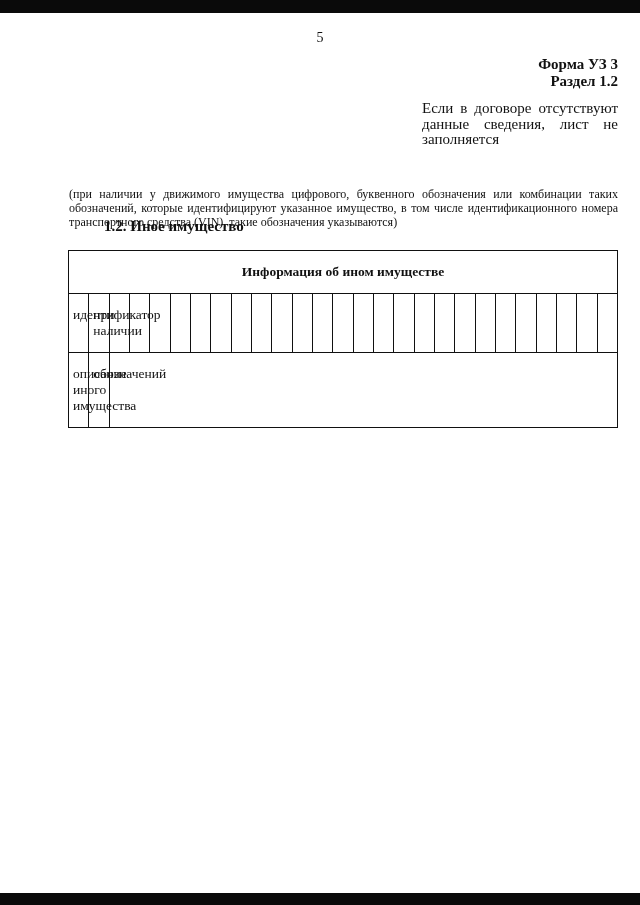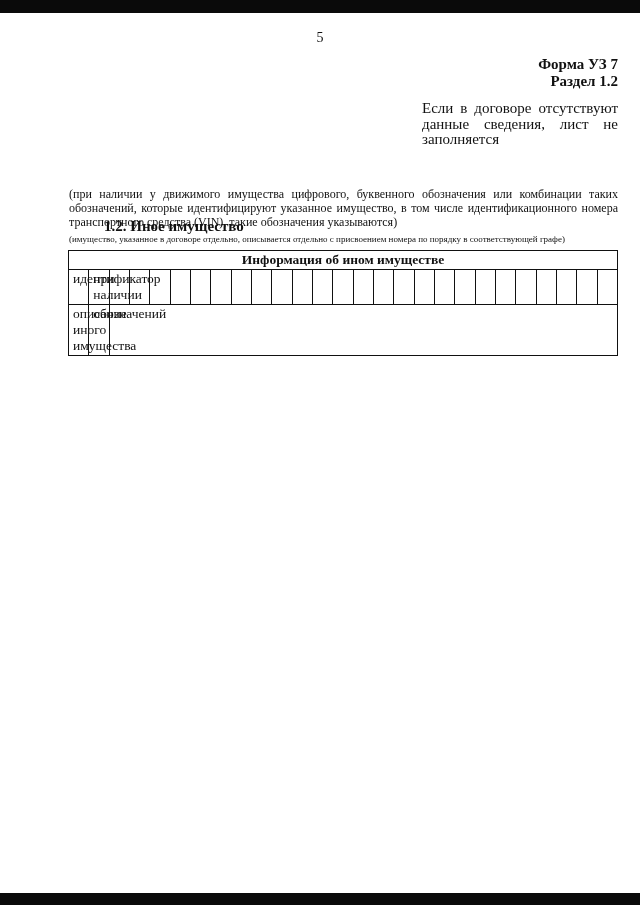--- a/index.html
+++ b/index.html
@@ -90,21 +90,21 @@
   table.prop-table {
     position: absolute;
     top: 250px;
     left: 68px;
     width: 550px;
     border-collapse: collapse;
     table-layout: fixed;
   }
   table.prop-table td {
     border: 1px solid #111111;
-    padding: 1px 4px;
+    padding: 13px 4px;
     vertical-align: top;
     font-size: 13.5px;
     line-height: 16px;
   }
   td.tbl-header {
     text-align: center;
     font-weight: bold;
     height: 16px;
     padding: 0 4px;
   }
@@ -117,32 +117,31 @@
 </head>
 <body>
 
 <div class="sheet">
 
   <div class="scan-bar-top"></div>
 
   <div class="page-number">5</div>
 
   <div class="form-meta">
-    <div>Форма УЗ 7</div>
+    <div>Форма УЗ 3</div>
     <div>Раздел 1.2</div>
   </div>
 
   <div class="note">Если в договоре отсутствуют данные сведения, лист не заполняется</div>
 
 
   <div class="section1-sub">(при наличии у движимого имущества цифрового, буквенного обозначения или комбинации таких обозначений, которые идентифицируют указанное имущество, в том числе идентификационного номера транспортного средства (VIN), такие обозначения указываются)</div>
 
   <div class="section12-title">1.2. Иное имущество</div>
 
-  <div class="section12-sub">(имущество, указанное в договоре отдельно, описывается отдельно с присвоением номера по порядку в соответствующей графе)</div>
 
   <table class="prop-table">
     <tbody>
       <tr>
         <td class="tbl-header" id="tbl-header-cell" colspan="27">Информация об ином имуществе</td>
       </tr>
       <tr class="data-row" id="identifier-row">
         <td class="label-cell">идентификатор</td>
         <td class="req-cell">при наличии</td>
       <td class="char-cell"></td>

